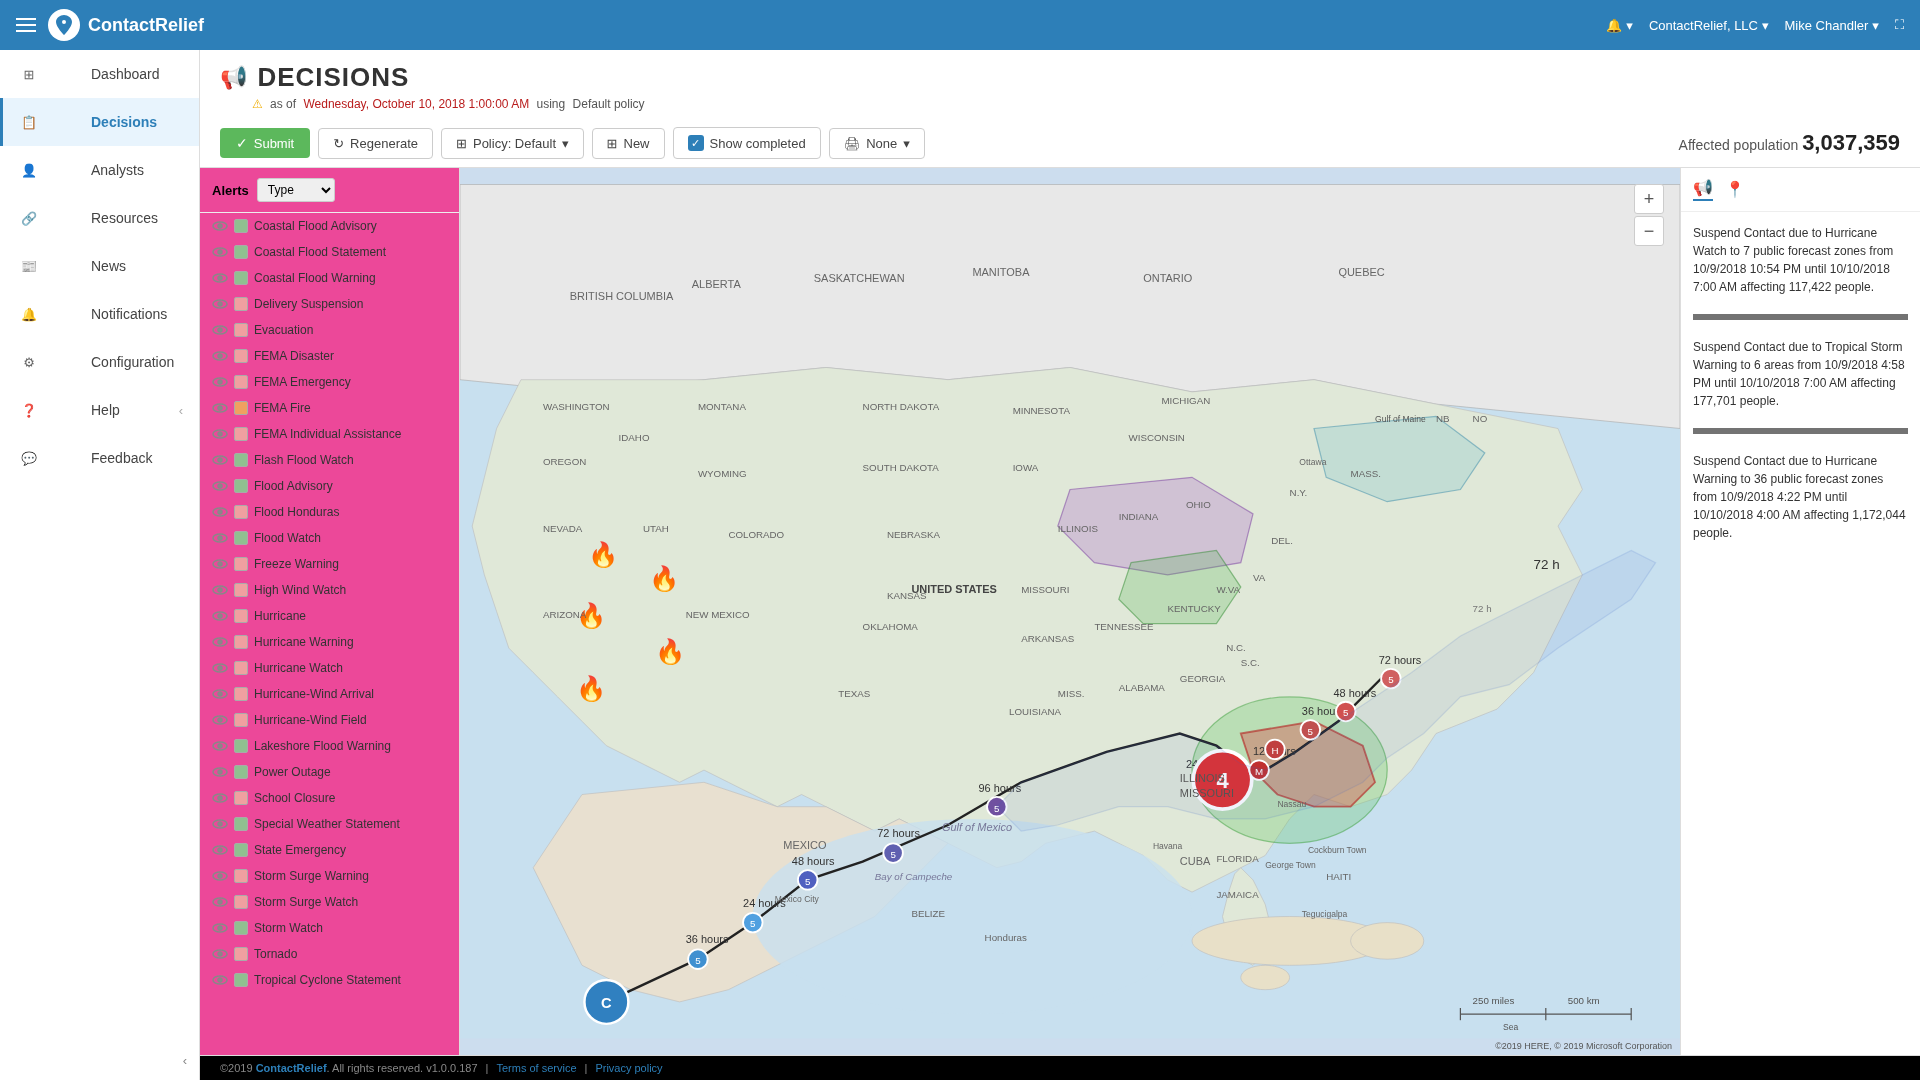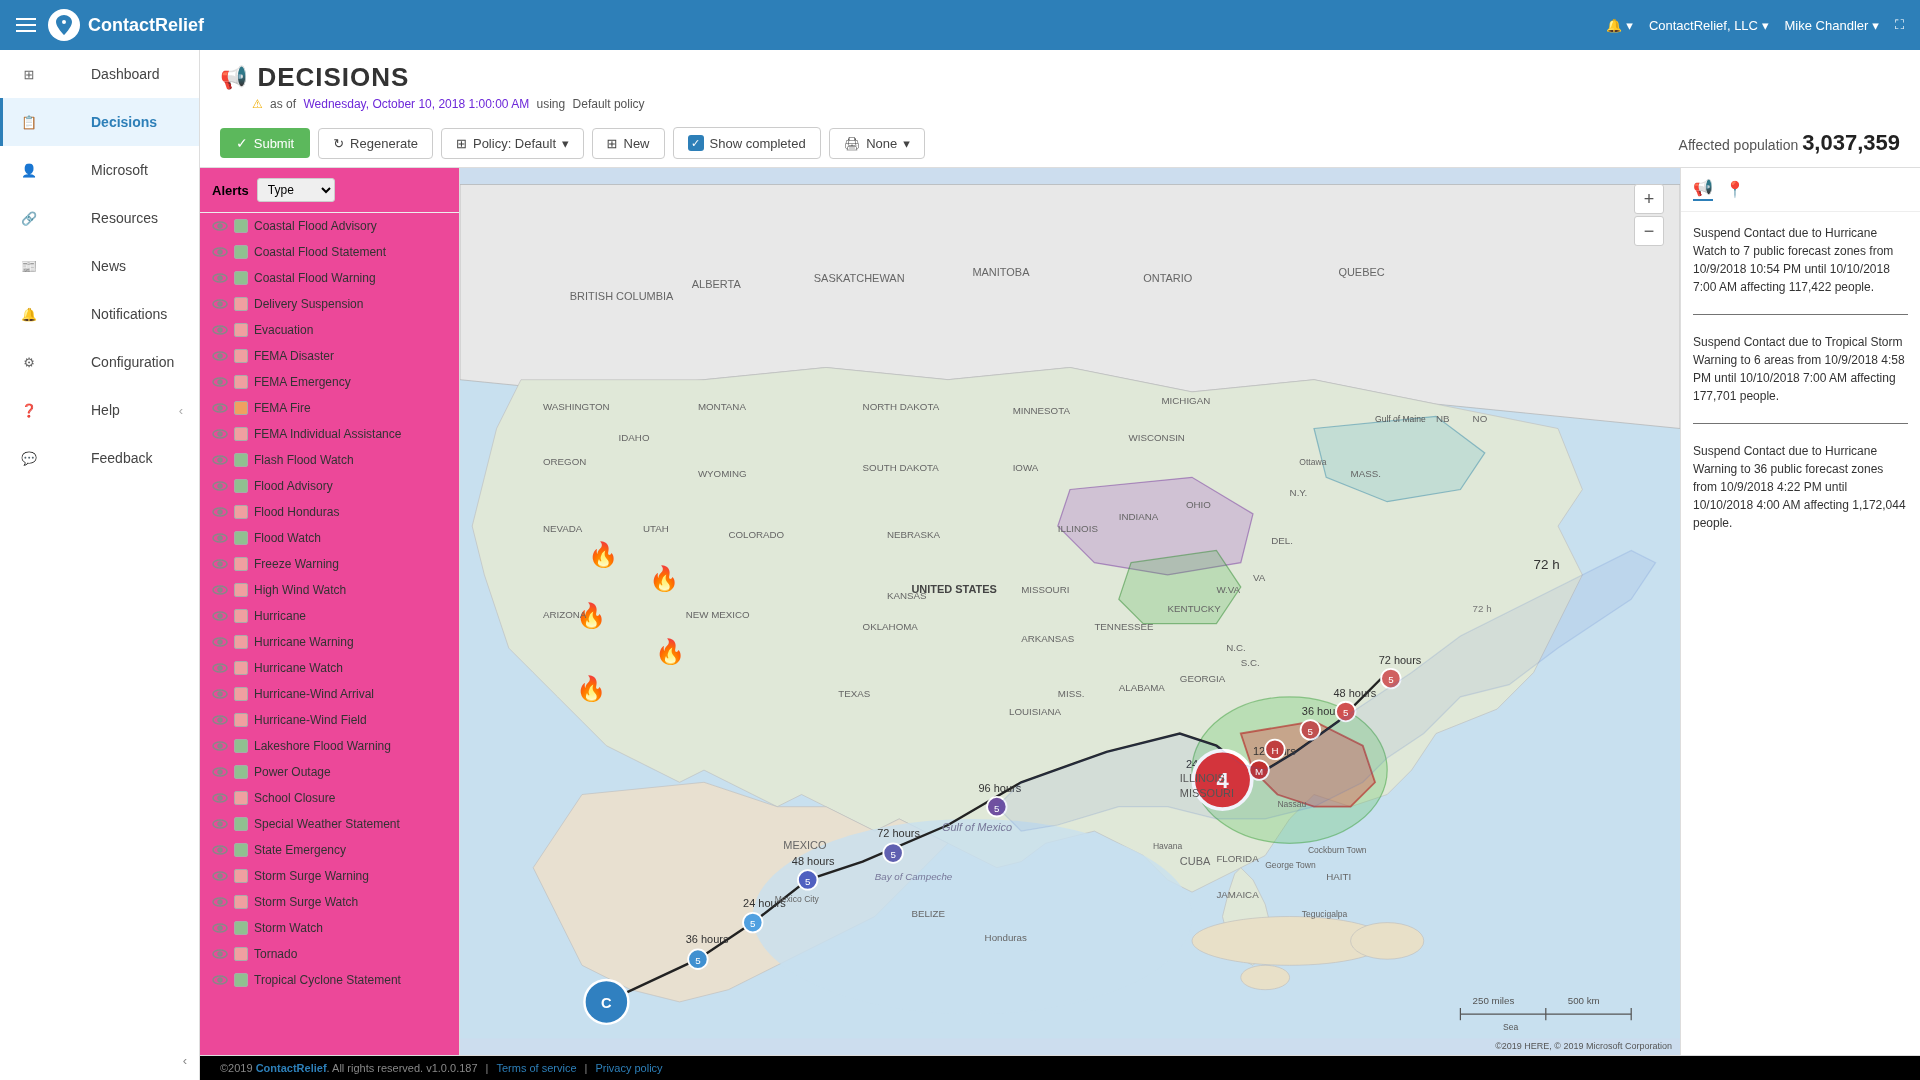--- a/index.html
+++ b/index.html
@@ -69,21 +69,21 @@
     .decisions-title {
       display: flex;
       align-items: center;
       gap: 10px;
       margin-bottom: 4px;
     }
     .decisions-icon { font-size: 22px; color: #555; }
     .decisions-title h1 { font-size: 26px; font-weight: 700; color: #333; letter-spacing: 1px; }
     .decisions-subtitle { font-size: 12px; color: #555; margin-bottom: 8px; margin-left: 32px; }
     .decisions-subtitle .warning-icon { color: #f0ad00; margin-right: 4px; }
-    .decisions-subtitle .date-link { color: #6d28d9; }
+    .decisions-subtitle .date-link { color: #b91c1c; }
     .toolbar {
       display: flex;
       align-items: center;
       gap: 8px;
       padding: 8px 0;
     }
     .btn-submit {
       background: #5cb85c;
       color: white;
       border: none;
@@ -279,21 +279,21 @@
       flex: 1;
       overflow-y: auto;
       padding: 12px;
     }
     .decision-item {
       margin-bottom: 18px;
       font-size: 12px;
       color: #333;
       line-height: 1.5;
       padding-bottom: 18px;
-      border-bottom: 1px solid #737373;
+      border-bottom: 6px solid #737373;
     }
     .decision-item:last-child { border-bottom: none; }
 
     
     .footer {
       background: #000000;
       border-top: 1px solid #ddd;
       padding: 6px 20px;
       font-size: 11px;
       color: #888;
@@ -361,21 +361,21 @@
     <div class="sidebar-item">
       <div class="sidebar-icon">⊞</div>
       <span class="sidebar-label">Dashboard</span>
     </div>
     <div class="sidebar-item active">
       <div class="sidebar-icon">📋</div>
       <span class="sidebar-label">Decisions</span>
     </div>
     <div class="sidebar-item">
       <div class="sidebar-icon">👤</div>
-      <span class="sidebar-label">Microsoft</span>
+      <span class="sidebar-label">Analysts</span>
     </div>
     <div class="sidebar-item">
       <div class="sidebar-icon">🔗</div>
       <span class="sidebar-label">Resources</span>
     </div>
     <div class="sidebar-item">
       <div class="sidebar-icon">📰</div>
       <span class="sidebar-label">News</span>
     </div>
     <div class="sidebar-item">

